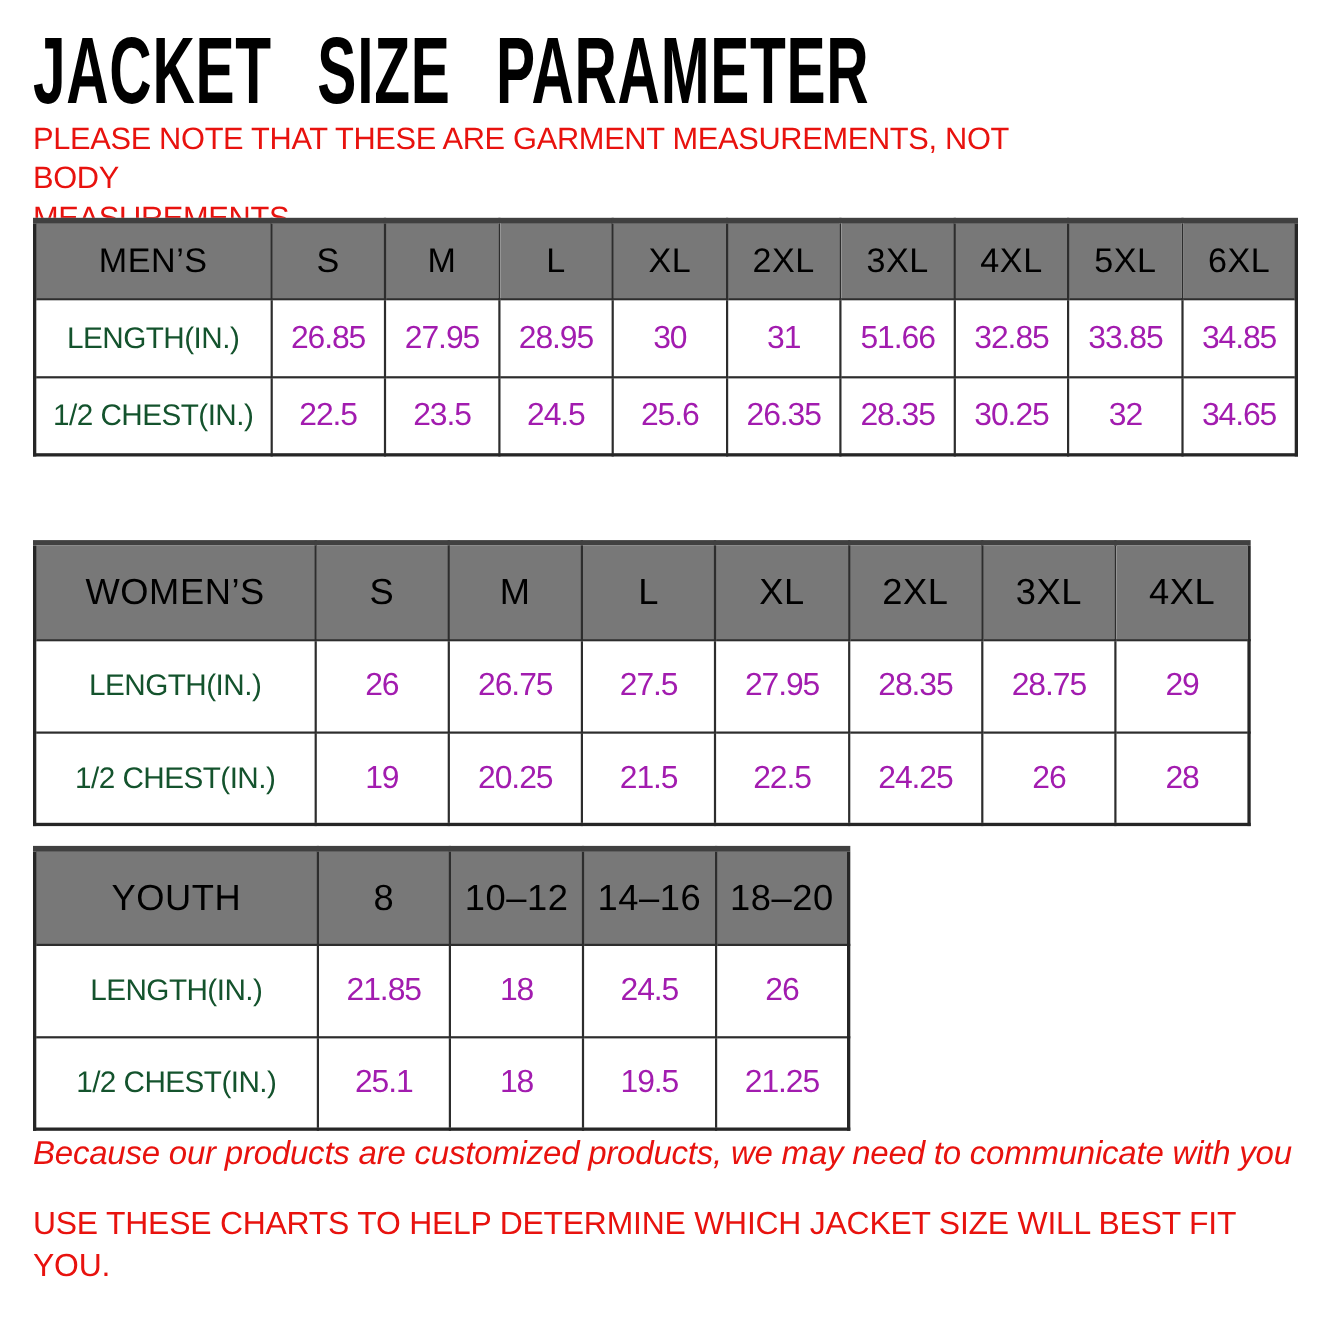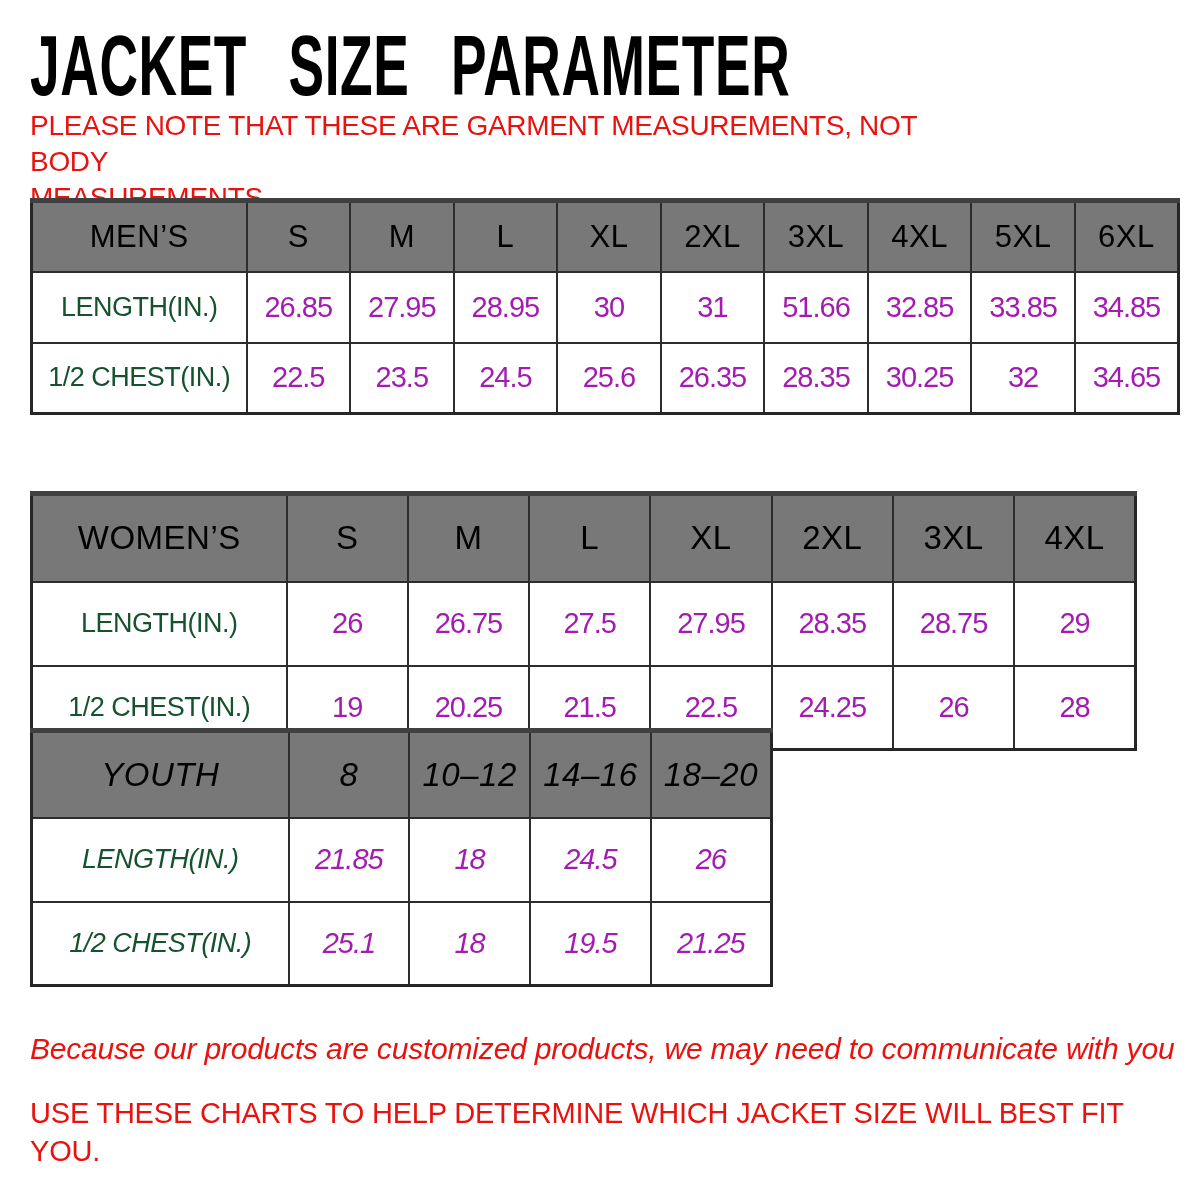--- a/index.html
+++ b/index.html
@@ -36,21 +36,21 @@
   #mens-table col.c-label { width:215px; }
   #mens-table thead th { font-size:31px; }
   #mens-table tr { height:71px; }
   
   #womens-table { left:30px; top:445px; width:1107px;margin-top:46px; }
   #womens-table col.c-label { width:255px; }
   #womens-table thead th { font-size:33px; }
   #womens-table thead tr { height:88px; }
   #womens-table tbody tr { height:84px; }
   
-  #youth-table { left:30px; top:728px; width:743px;font-style:italic; }
+  #youth-table { left:30px; top:769px; width:743px; }
   #youth-table col.c-label { width:257px; }
   #youth-table thead th { font-size:33px; }
   #youth-table thead tr { height:87px; }
   #youth-table tbody tr { height:84px; }
   
   .footer { position:absolute; left:30px; top:1026px; width:1160px; color:#e8120e; }
   .footer .para1 div { font-size:30px; line-height:46px; letter-spacing:-0.2px;font-style:italic; }
   .footer .para2 { margin-top:22px; font-size:29px; line-height:38px; letter-spacing:-0.2px; }
 </style>
 </head>

